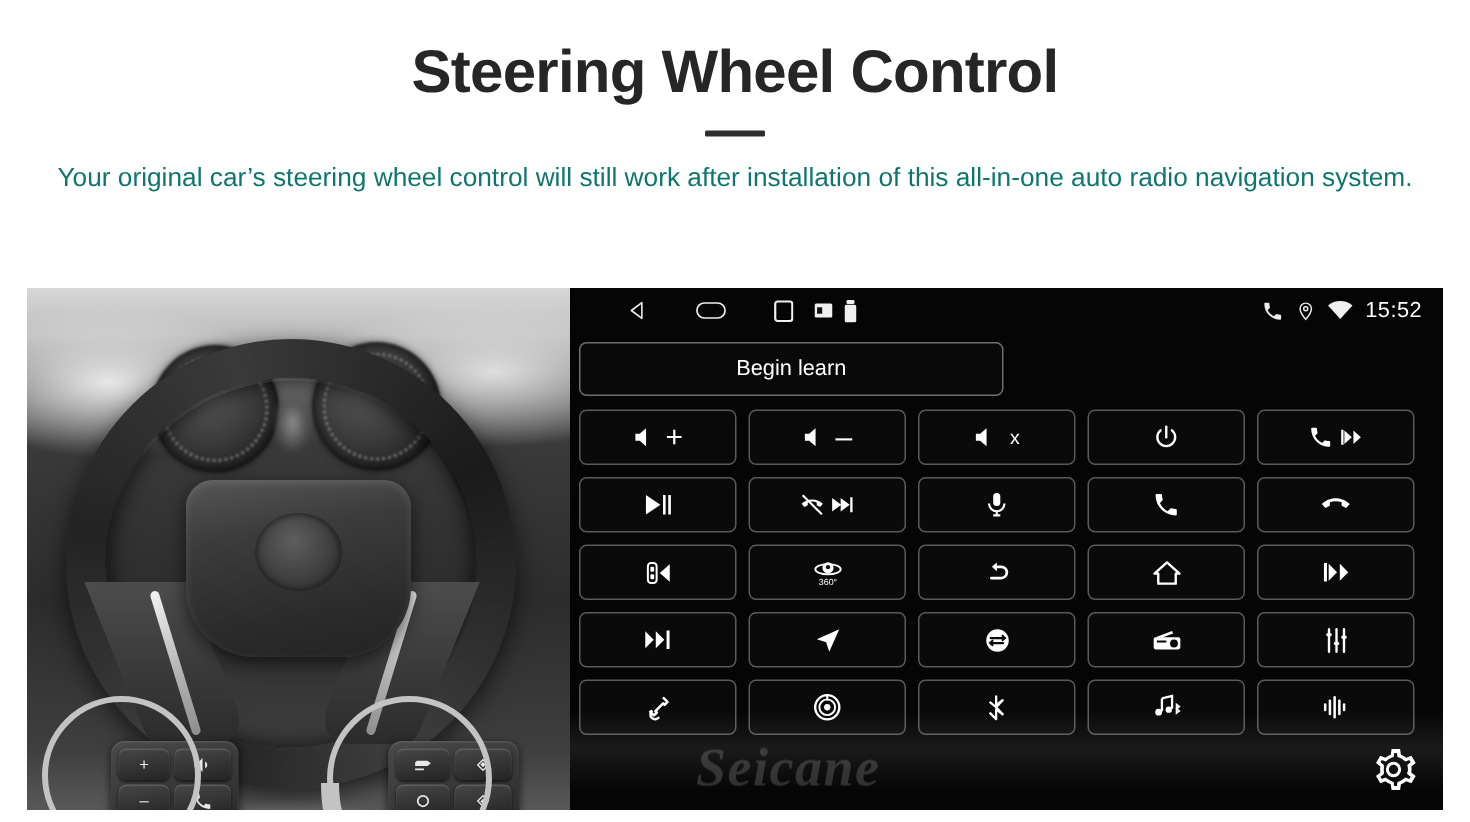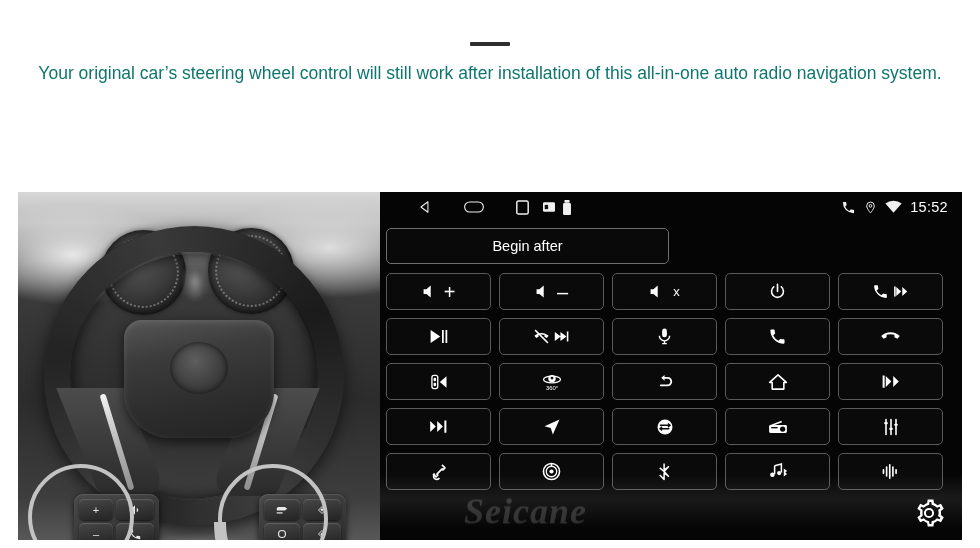--- a/index.html
+++ b/index.html
@@ -197,20 +197,21 @@
     background: linear-gradient(180deg, rgba(255,255,255,0) 0%, rgba(255,255,255,.085) 45%, rgba(255,255,255,0) 100%);
     pointer-events: none;
   }
 </style>
 </head>
 <body>
 
 <div id="page">
 
   <div class="header">
+    <div class="title">Steering Wheel Control</div>
     <div class="divider"></div>
     <div class="subtitle">Your original car’s steering wheel control will still work after installation of this all-in-one auto radio navigation system.</div>
   </div>
 
   <div class="content">
 
     <div class="photo">
       <div class="ph-bg"></div>
 
       <div class="gauge g1">
@@ -329,21 +330,21 @@
           <span class="sb-icon">
             <svg width="17" height="14" viewBox="0 0 24 18">
                 <path d="M12 17L0.5 4.2A18 18 0 0123.5 4.2z" fill="#f0f0f0"></path>
               </svg>
           </span>
           <span class="clock">15:52</span>
         </div>
       </div>
 
       <div class="learn-row">
-        <div class="begin-learn">Begin after</div>
+        <div class="begin-learn">Begin learn</div>
       </div>
 
       <div class="grid">
 
         <div class="gbtn">
           <svg width="19" height="19" viewBox="0 0 24 24">
               <path d="M2 9v6h3.6L11 19.5v-15L5.6 9H2z"></path>
             </svg>
           <span class="plusminus">+</span>
         </div>

